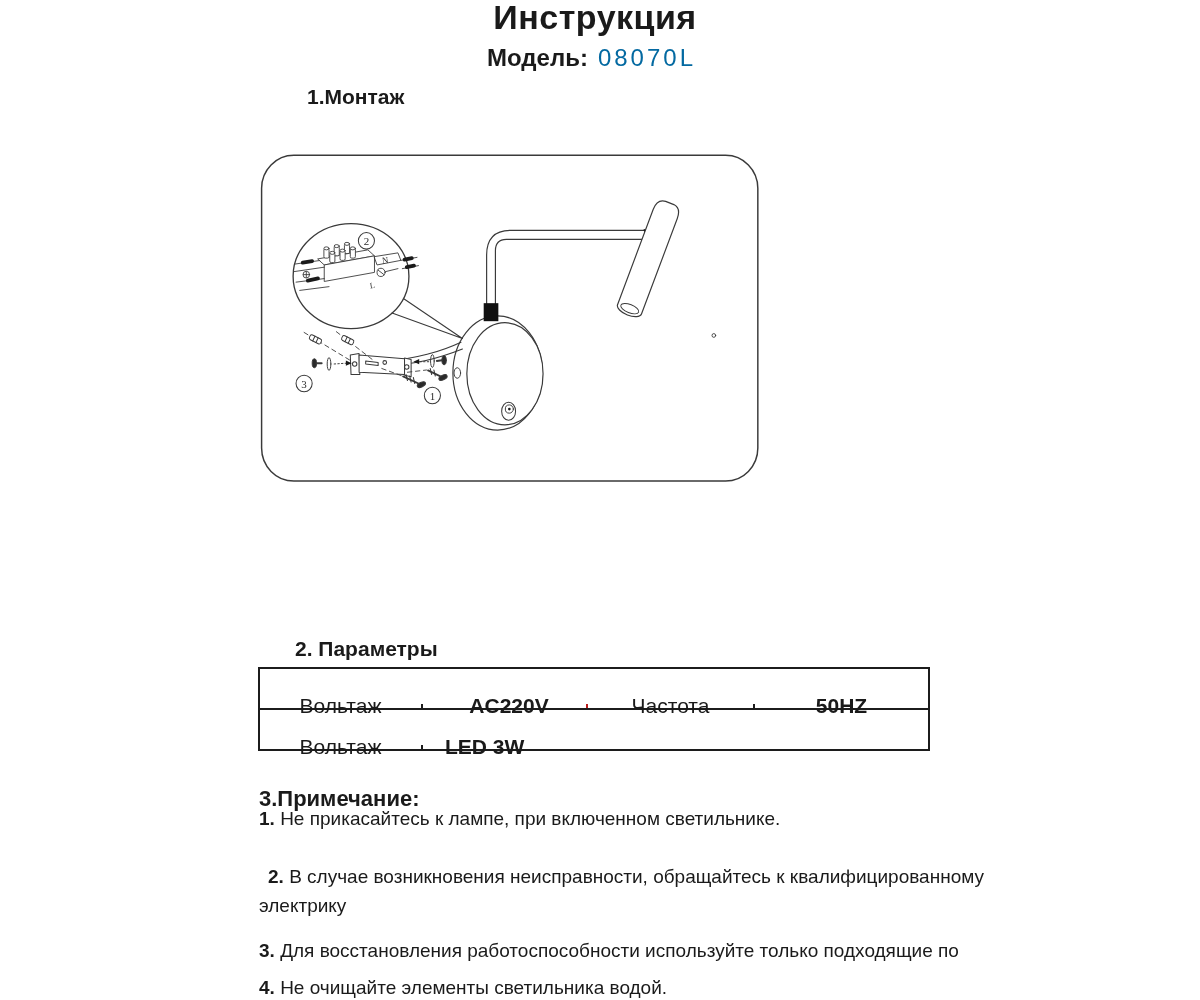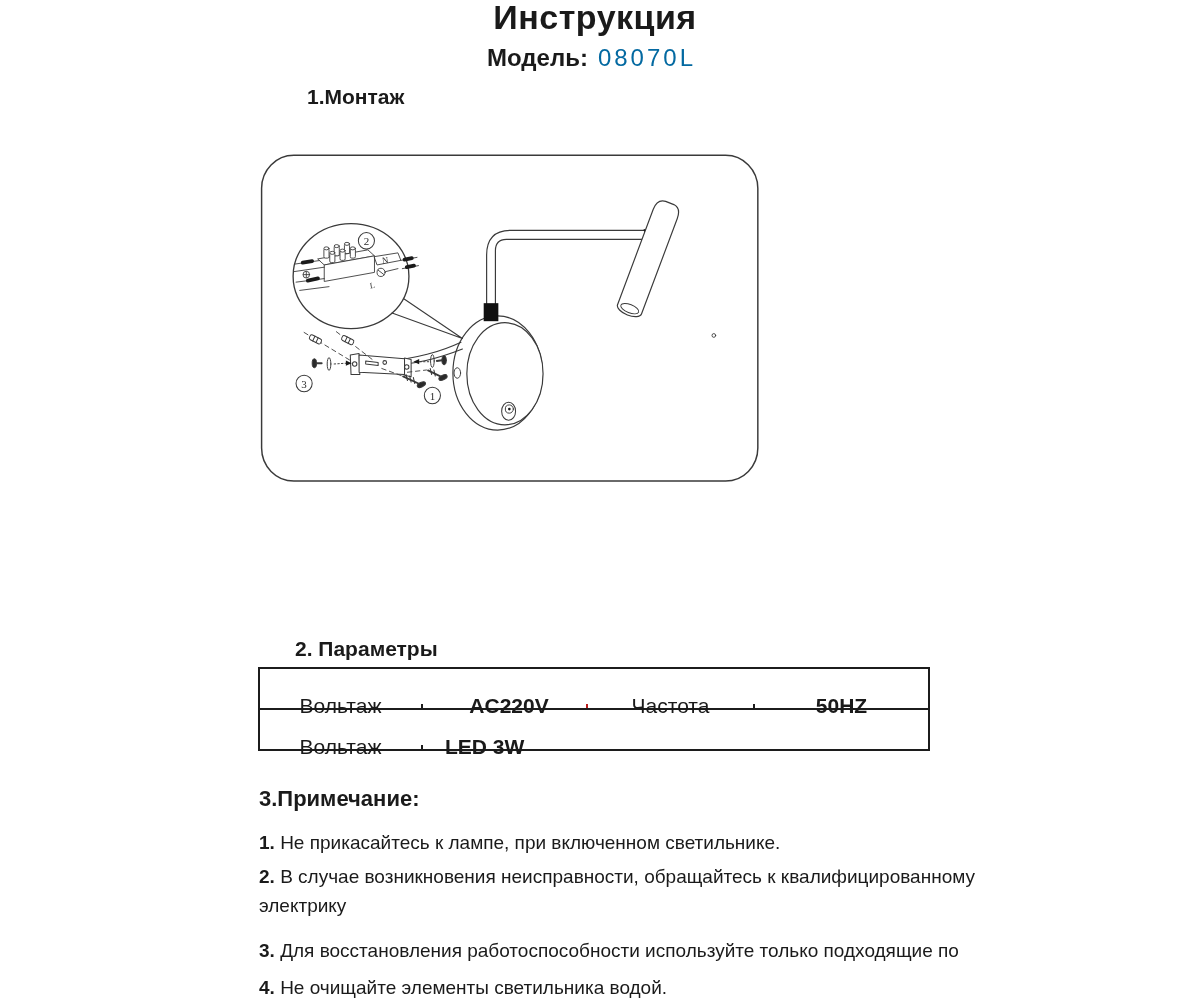--- a/index.html
+++ b/index.html
@@ -25,22 +25,22 @@
   .pcell{display:flex;align-items:center;justify-content:center;font-size:21px;box-sizing:border-box;margin-top:35px;}
   .pcell.bold{font-weight:700;}
   .pc1{width:163px;border-right:2px solid #1c1c1c;}
   .pc2{width:165px;border-right:2px solid #b91c1c;padding-left:9px;}
   .pc3{width:167px;border-right:2px solid #1c1c1c;}
   .pc4{flex:1;}
   .pc2w{flex:1;justify-content:flex-start;padding-left:22px;}
   
   .note-line{left:259px;font-size:19px;white-space:nowrap;}
   .note-line b{font-weight:700;}
-  .nl-h1{top:832px;text-align:right;}
-  .nl-2a{top:866px;}
+  .nl-h1{top:808px;text-align:right;}
+  .nl-2a{top:866px;margin-left:9px;}
   .nl-2b{top:895px;}
   .nl-3a{top:920px;margin-top:20px;}
   .nl-3b{top:948px;}
   .nl-4{top:977px;}
   :empty.hide-empty{display:none;}
   
   .diagram-svg{left:255px;top:150px;}
   svg text{font-family:"Liberation Serif",serif;fill:#2a2a2a;stroke:none;}
 </style>
 </head>

